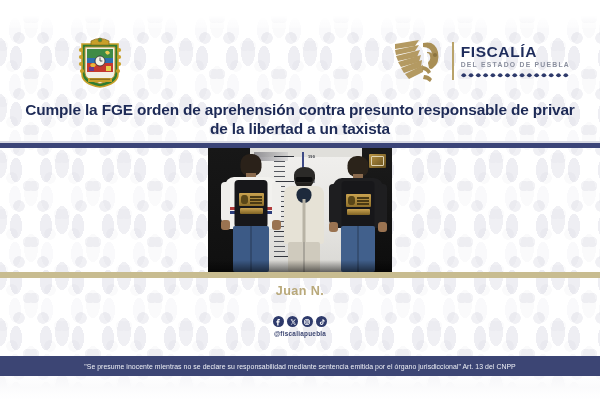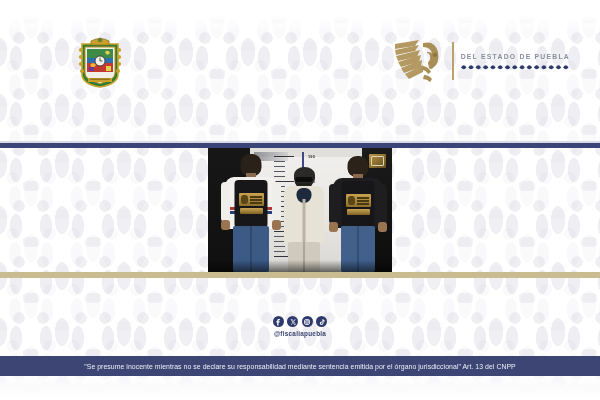--- a/index.html
+++ b/index.html
@@ -217,20 +217,21 @@
         <g fill="#a98f56">
           <path d="M30 5 q12-3 15 9 q2 11-5 16 q-2 2-4 0 l-1-5 q5-3 4-9 q-1-7-9-7z"></path>
           <path d="M34 14 q6-1 7 6 q.6 6-4 8 l-2-4 q3-2 2-6 q-.6-3-3-3z"></path>
           <path d="M30 28 q6 1 8 6 l-3 2 q-2-4-6-4z"></path>
           <path d="M31 37 q5 0 8 4 l-2 3 q-3-3-7-3z"></path>
           <circle cx="42" cy="17" r="2.1" fill="#8d7540"></circle>
         </g>
       </svg>
       <div class="fge-rule"></div>
       <div class="fge-words">
+        <div class="fge-l1">FISCALÍA</div>
         <div class="fge-l3">DEL ESTADO DE PUEBLA</div>
         <svg class="fge-orn" viewBox="0 0 120 8" preserveAspectRatio="none">
           <g fill="#2e3a6b">
             <path d="M0 5 q3-5 6 0 q-3 4-6 0z"></path>
               <path d="M8 5 q3-5 6 0 q-3 4-6 0z"></path>
               <path d="M16 5 q3-5 6 0 q-3 4-6 0z"></path>
             <path d="M24 5 q3-5 6 0 q-3 4-6 0z"></path>
               <path d="M32 5 q3-5 6 0 q-3 4-6 0z"></path>
               <path d="M40 5 q3-5 6 0 q-3 4-6 0z"></path>
             <path d="M48 5 q3-5 6 0 q-3 4-6 0z"></path>
@@ -241,20 +242,21 @@
               <path d="M88 5 q3-5 6 0 q-3 4-6 0z"></path>
             <path d="M96 5 q3-5 6 0 q-3 4-6 0z"></path>
               <path d="M104 5 q3-5 6 0 q-3 4-6 0z"></path>
               <path d="M112 5 q3-5 6 0 q-3 4-6 0z"></path>
           </g>
         </svg>
       </div>
     </div>
   </div>
 
+  <div class="headline">Cumple la FGE orden de aprehensión contra presunto responsable de privar de la libertad a un taxista</div>
 
   <div class="band-navy-edge"></div>
   <div class="band-navy"></div>
   <div class="band-gold"></div>
 
   <div class="photo">
     <div class="ph-wallL"></div>
     <div class="ph-wallR"></div>
     <div class="ph-board"></div>
     <div class="ph-boardtop"></div>
@@ -335,20 +337,21 @@
       <div class="vest">
         <div class="patch"></div>
         <div class="patch2"></div>
       </div>
       <div class="pants"></div>
     </div>
 
     <div class="shadow"></div>
   </div>
 
+  <div class="name">Juan N.</div>
 
   <div class="social">
     <div class="icons">
       <div class="ic">
         <svg viewBox="0 0 10 10" width="10" height="10">
             <path d="M5.9 3.3h1V2.1H5.7c-1 0-1.5.6-1.5 1.5v.7H3.3v1.2h.9V8.4h1.3V5.5h1l.15-1.2H5.5v-.5c0-.35.1-.5.4-.5z" fill="#fff"></path>
           </svg>
       </div>
       <div class="ic">
         <svg viewBox="0 0 10 10" width="10" height="10">

